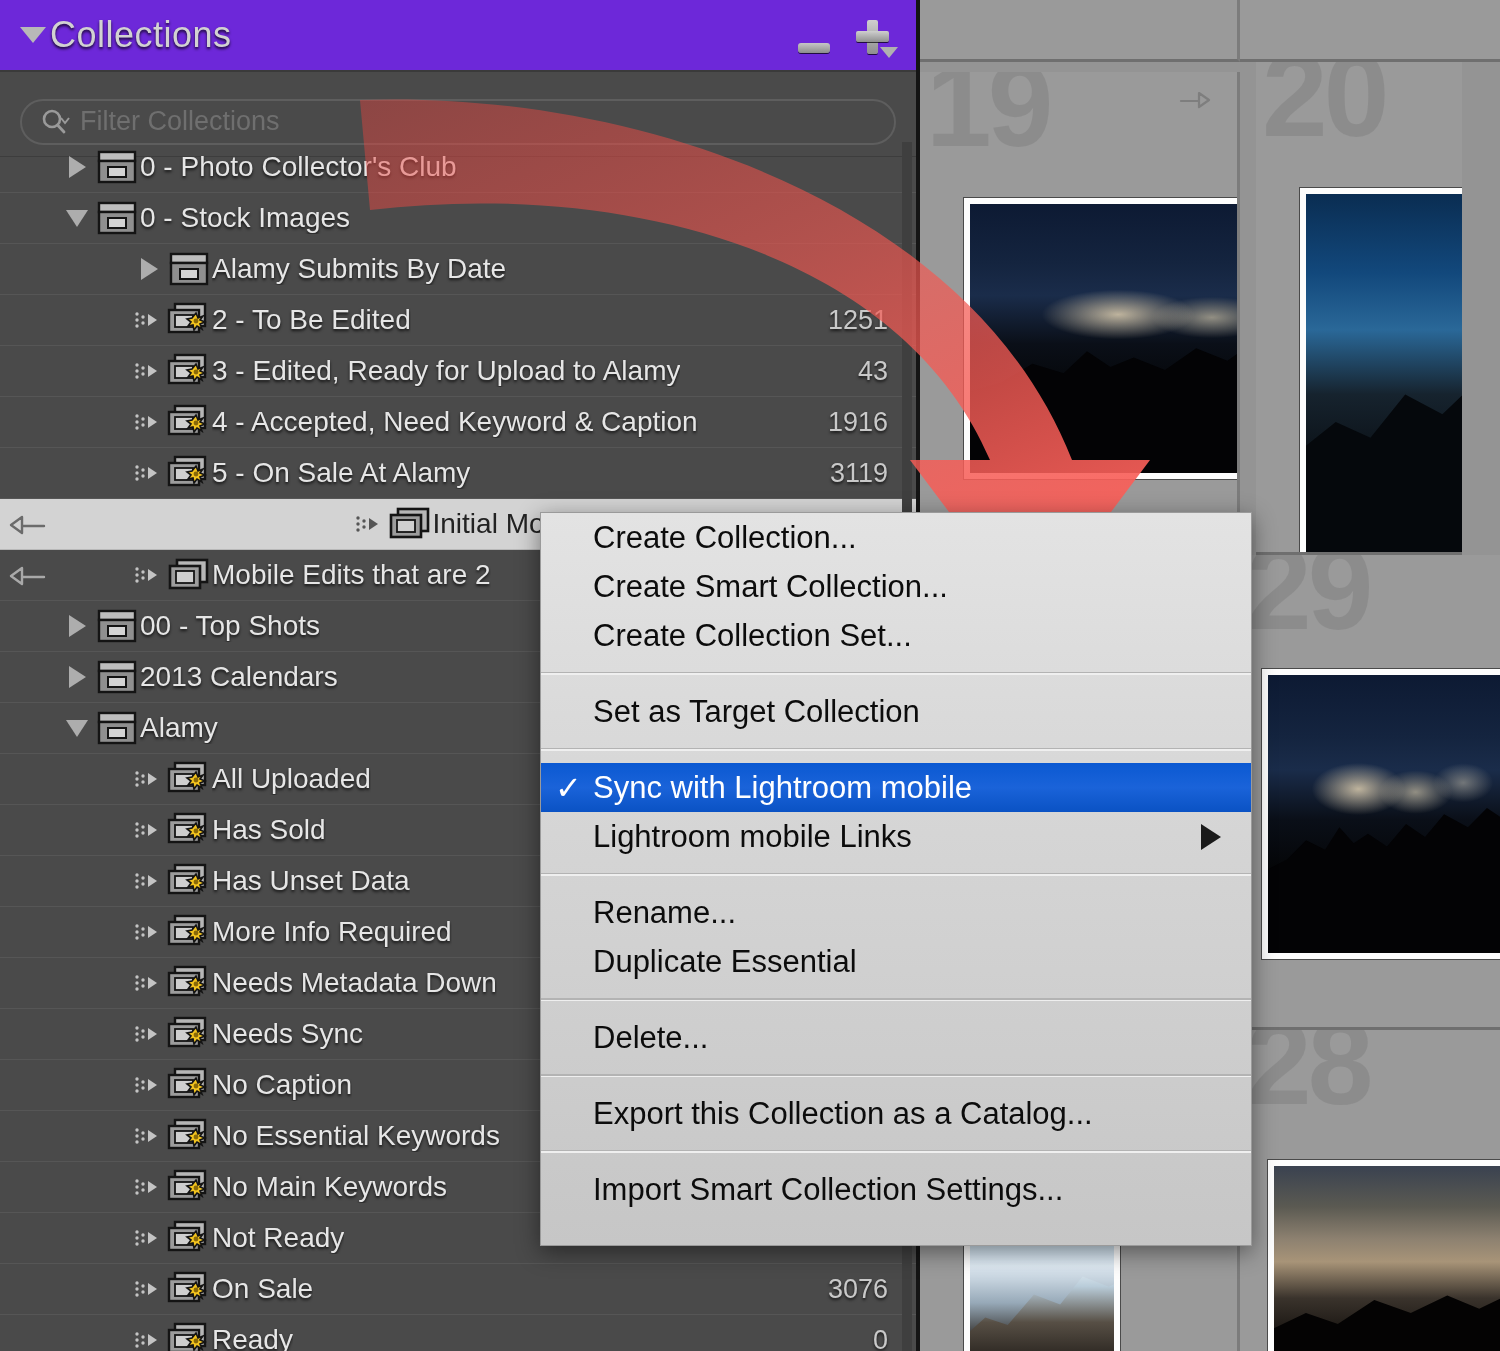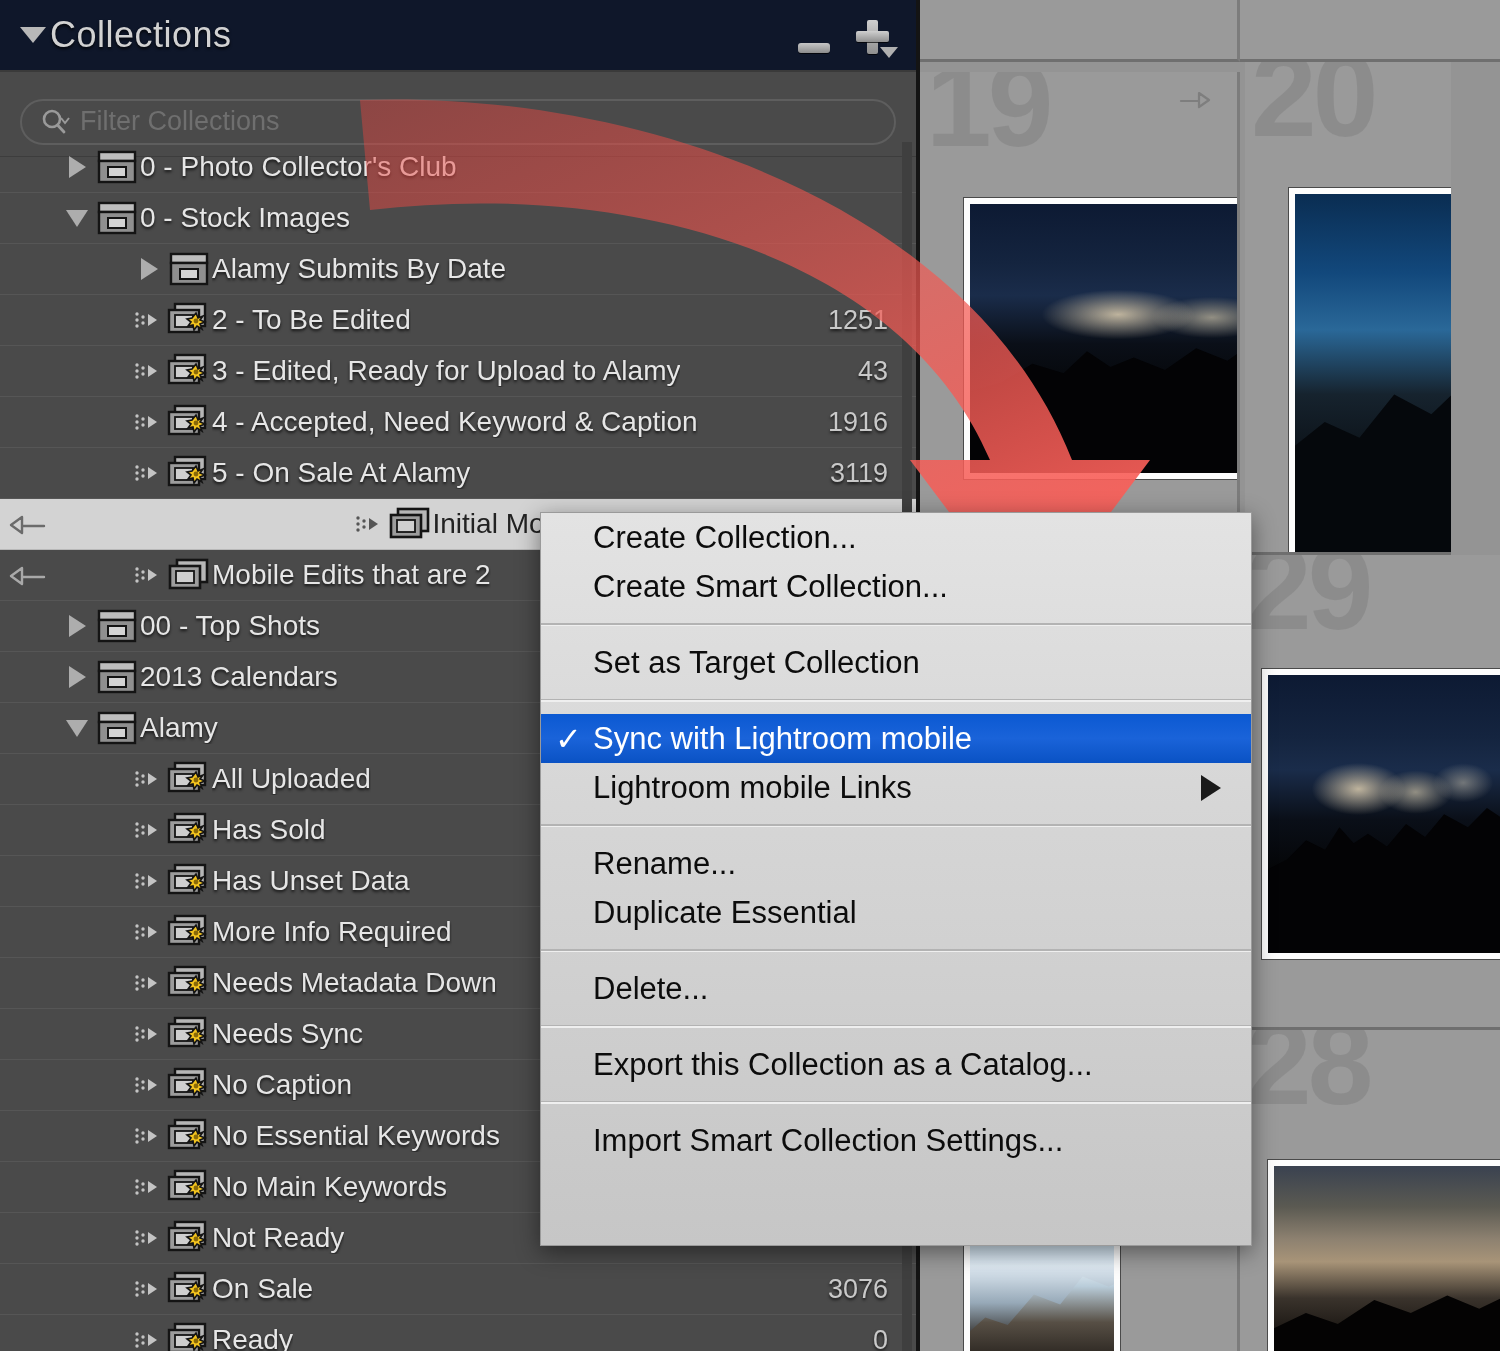--- a/index.html
+++ b/index.html
@@ -101,21 +101,21 @@
   
   #sidebar {
     position: absolute; left: 0; top: 0;
     width: 920px; height: 1351px;
     background: #4a4a4a;
     border-right: 4px solid #141414;
   }
   #panel-header {
     position: relative;
     height: 72px;
-    background: #0f172a;
+    background: #6d28d9;
     display: flex; align-items: center;
     border-bottom: 2px solid #3a3a3a;
   }
   .hdr-disc {
     width: 34px; margin-left: 16px;
     display: flex; align-items: center; justify-content: center;
   }
   .tri-down {
     width: 0; height: 0;
     border-left: 13px solid transparent;
@@ -301,21 +301,21 @@
             <path d="M2 13 H20 V5 L30 12 L20 19 V13 Z" fill="none" stroke="#7e7e7e" stroke-width="2.2" stroke-linejoin="round"></path>
           </svg>
       </span>
       <div class="thumb-frame" style="left:44px;top:126px;width:402px;height:281px;">
         <div class="thumb-img ph-dark-mtn">
           <div class="silh"></div>
 
         </div>
       </div>
     </div>
-    <div class="grid-cell" style="left:325px;top:62px;width:206px;height:493px;border-right:none;">
+    <div class="grid-cell" style="left:336px;top:62px;width:206px;height:493px;border-right:none;">
       <span class="cell-num">20</span>
       <div class="thumb-frame" style="left:44px;top:126px;width:260px;height:370px;">
         <div class="thumb-img ph-blue-mtn">
             <div class="silh"></div>
           </div>
       </div>
     </div>
 
     <div class="grid-cell" style="left:0;top:555px;width:320px;height:475px;">
       <span class="badge-sync">
@@ -1000,20 +1000,23 @@
              Z" fill="url(#agrad)"></path>
   </svg>
 
   <div id="ctxmenu">
       <div class="mi">
         <span>Create Collection...</span>
       </div>
       <div class="mi">
         <span>Create Smart Collection...</span>
       </div>
+      <div class="mi">
+        <span>Create Collection Set...</span>
+      </div>
       <div class="msep"></div>
       <div class="mi">
         <span>Set as Target Collection</span>
       </div>
       <div class="msep"></div>
       <div class="mi hl">
         <span class="chk">✓</span>
         <span>Sync with Lightroom mobile</span>
       </div>
       <div class="mi">

